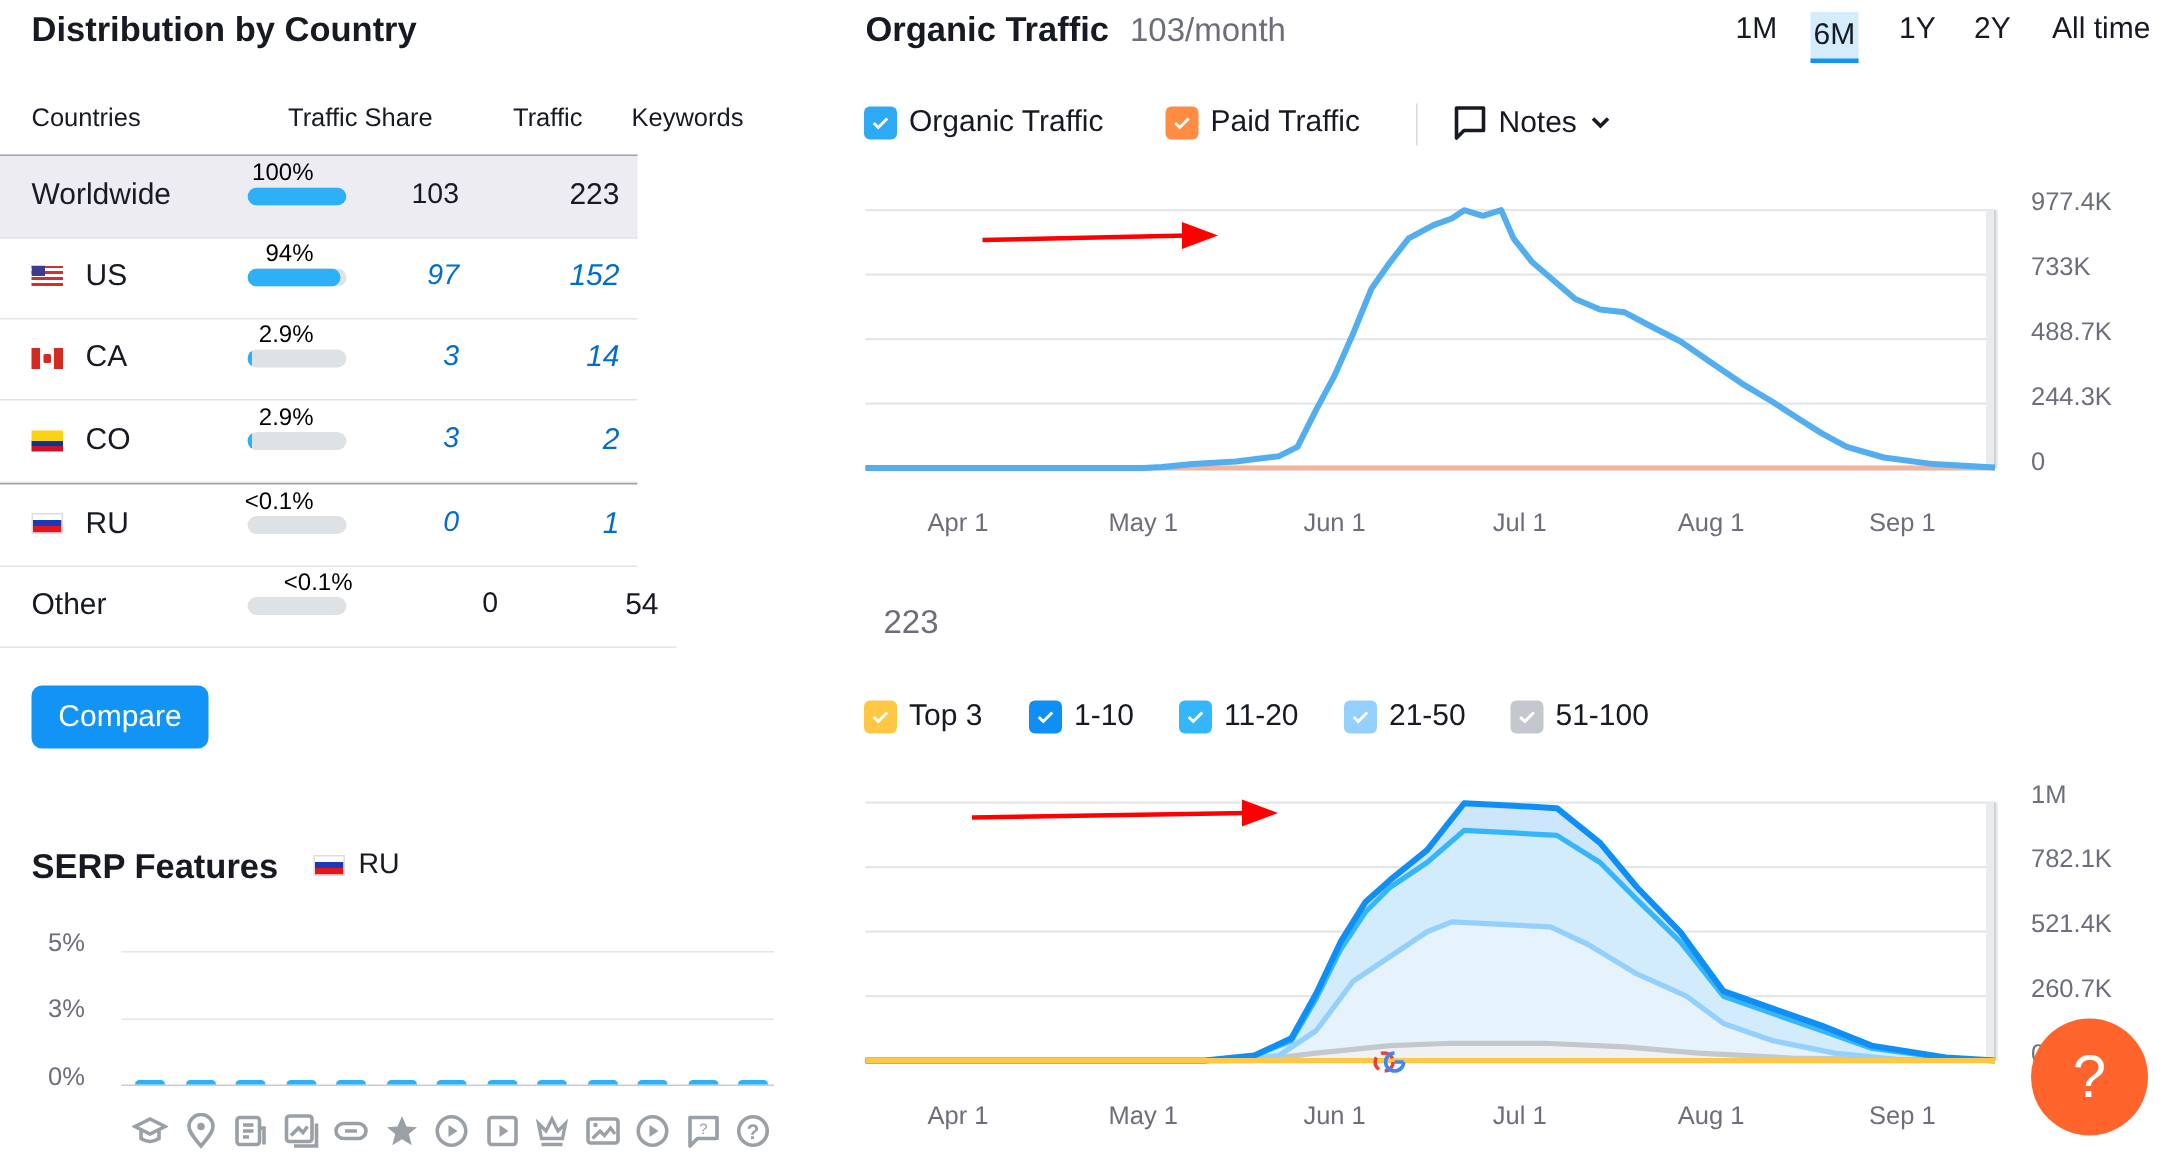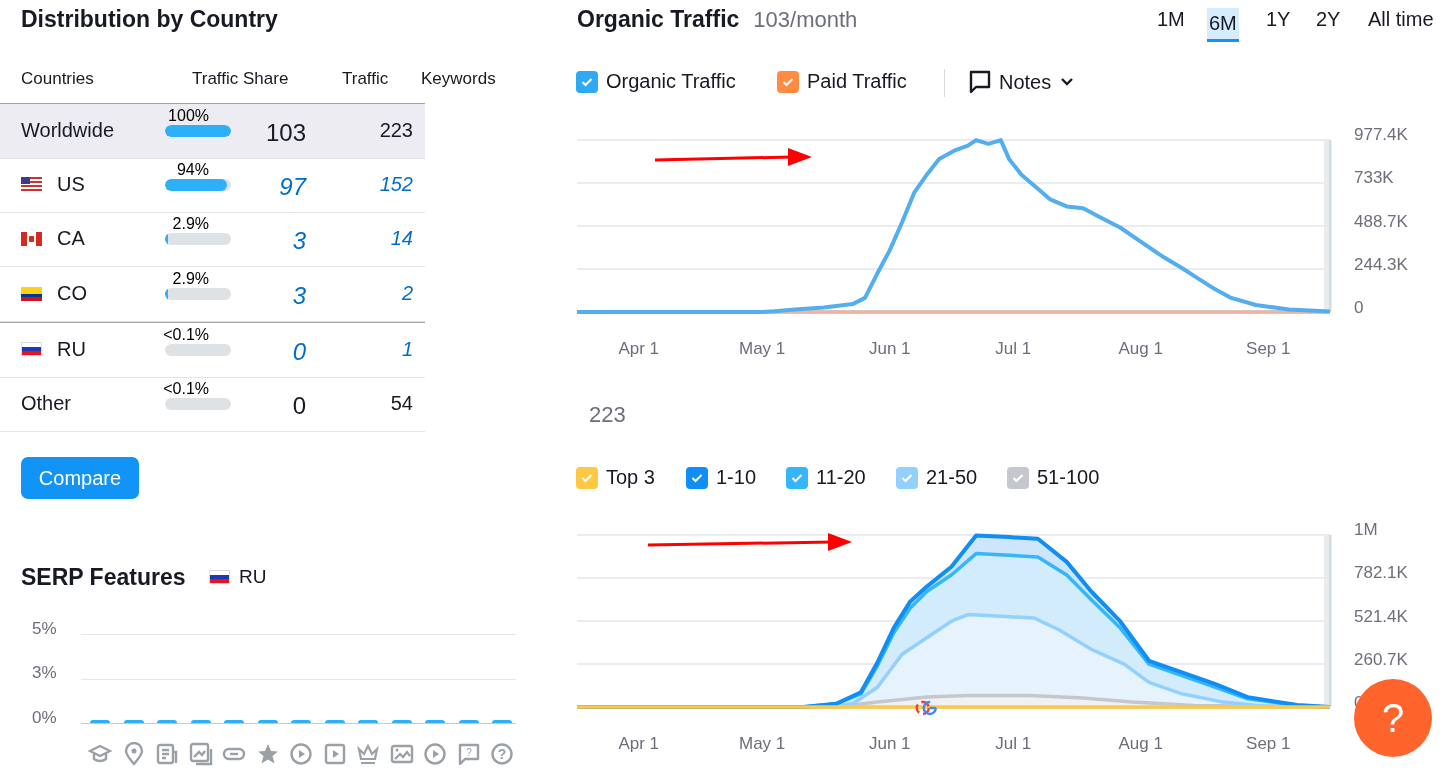--- a/index.html
+++ b/index.html
@@ -9,21 +9,21 @@
   
   .th { position:absolute; top:69px; font-size:17px; color:#171a22; }
   .row { position:absolute; left:0; width:425px; height:54px; border-bottom:1px solid #e1e4e8; }
   .row.ww { background:#ececf2; border-top:1px solid #a0a3a8; }
   .row.ru { border-top:1px solid #a0a3a8; }
   .cname { position:absolute; left:21px; top:15px; font-size:20px; display:flex; align-items:center; }
   .flag { width:21px; height:14px; margin-right:15px; display:inline-block; position:relative; overflow:hidden; }
   .bar { position:absolute; left:165px; top:21px; width:66px; height:12px; border-radius:6px; background:#dfe2e5; overflow:hidden; }
   .bar .fill { height:100%; background:#2eb0f8; border-radius:6px; }
   .pct { position:absolute; right:216px; top:3px; font-size:16px; color:#000000; }
-  .traffic { position:absolute; right:119px; top:15px; font-size:24px; }
+  .traffic { position:absolute; right:119px; top:15px; font-size:19px; }
   .kw { position:absolute; right:12px; top:15px; font-size:20px; }
   .blue { color:#006dca;font-style:italic; }
   .btn { position:absolute; left:21px; top:457px; width:118px; height:42px; background:#1194f6; color:#fff; border-radius:7px; font-size:20px; display:flex; align-items:center; justify-content:center; }
   .serp-y { position:absolute; left:32px; font-size:17px; color:#6c6e79; }
   .serp-grid { position:absolute; left:81px; width:435px; height:1px; background:#e4e6ea; }
   .serp-icon { position:absolute; top:742px; width:24px; height:24px; color:#9aa0a6; }
   
   .range { position:absolute; top:8px; font-size:20px; color:#171a22; }
   .range.active { background:#d5ecfd; padding:4px 2px; border-bottom:3px solid #1194f6; }
   .cb { display:inline-flex; align-items:center; font-size:20px; color:#171a22; position:absolute; }
@@ -96,21 +96,21 @@
         <span class="flag" style="background:linear-gradient(#fff 0 33%,#1c39b7 33% 66%,#e8141b 66%);border:1px solid #ddd;box-sizing:border-box;"></span>
         <span>RU</span>
       </div>
       <div class="bar">
         <div class="fill" style="width:0%;"></div>
       </div>
       <div class="pct">&lt;0.1%</div>
       <div class="traffic blue">0</div>
       <div class="kw blue">1</div>
     </div>
-    <div class="row" style="top: 376.5px;">
+    <div class="row" style="top: 376.5px; padding-left: 26px;">
       <div class="cname">
         <span>Other</span>
       </div>
       <div class="bar">
         <div class="fill" style="width:0%;"></div>
       </div>
       <div class="pct">&lt;0.1%</div>
       <div class="traffic ">0</div>
       <div class="kw ">54</div>
     </div>

